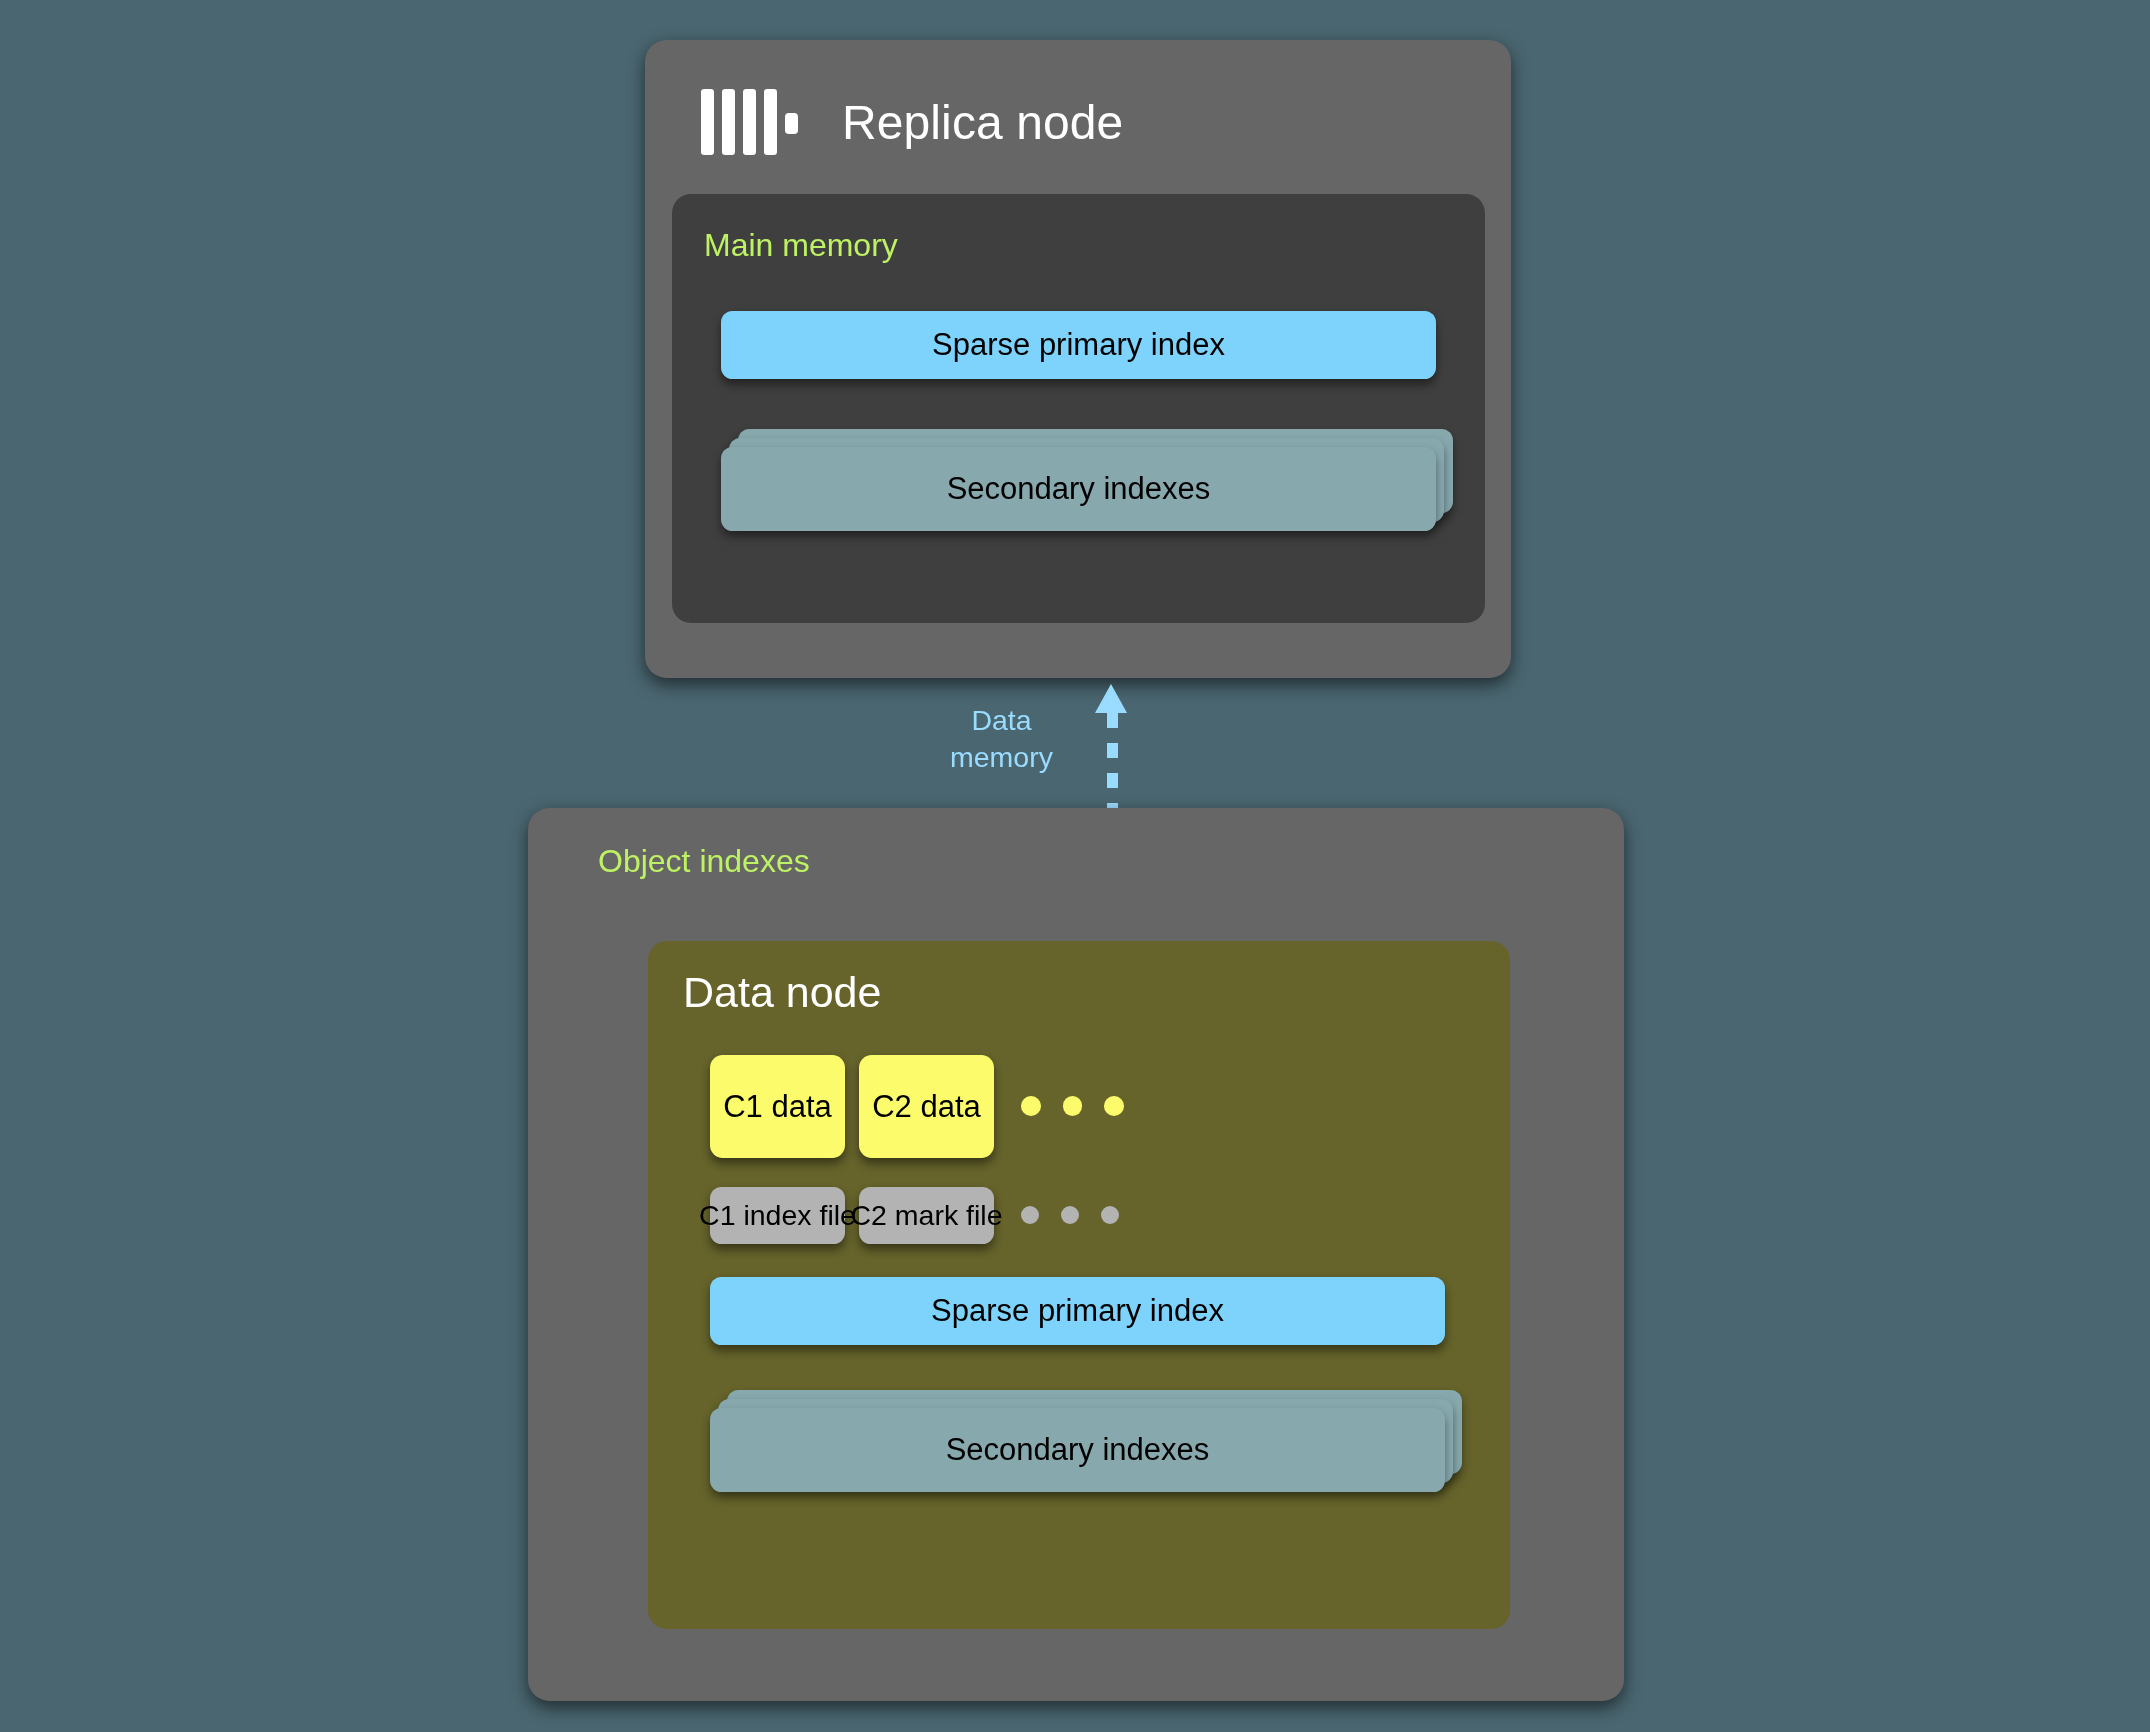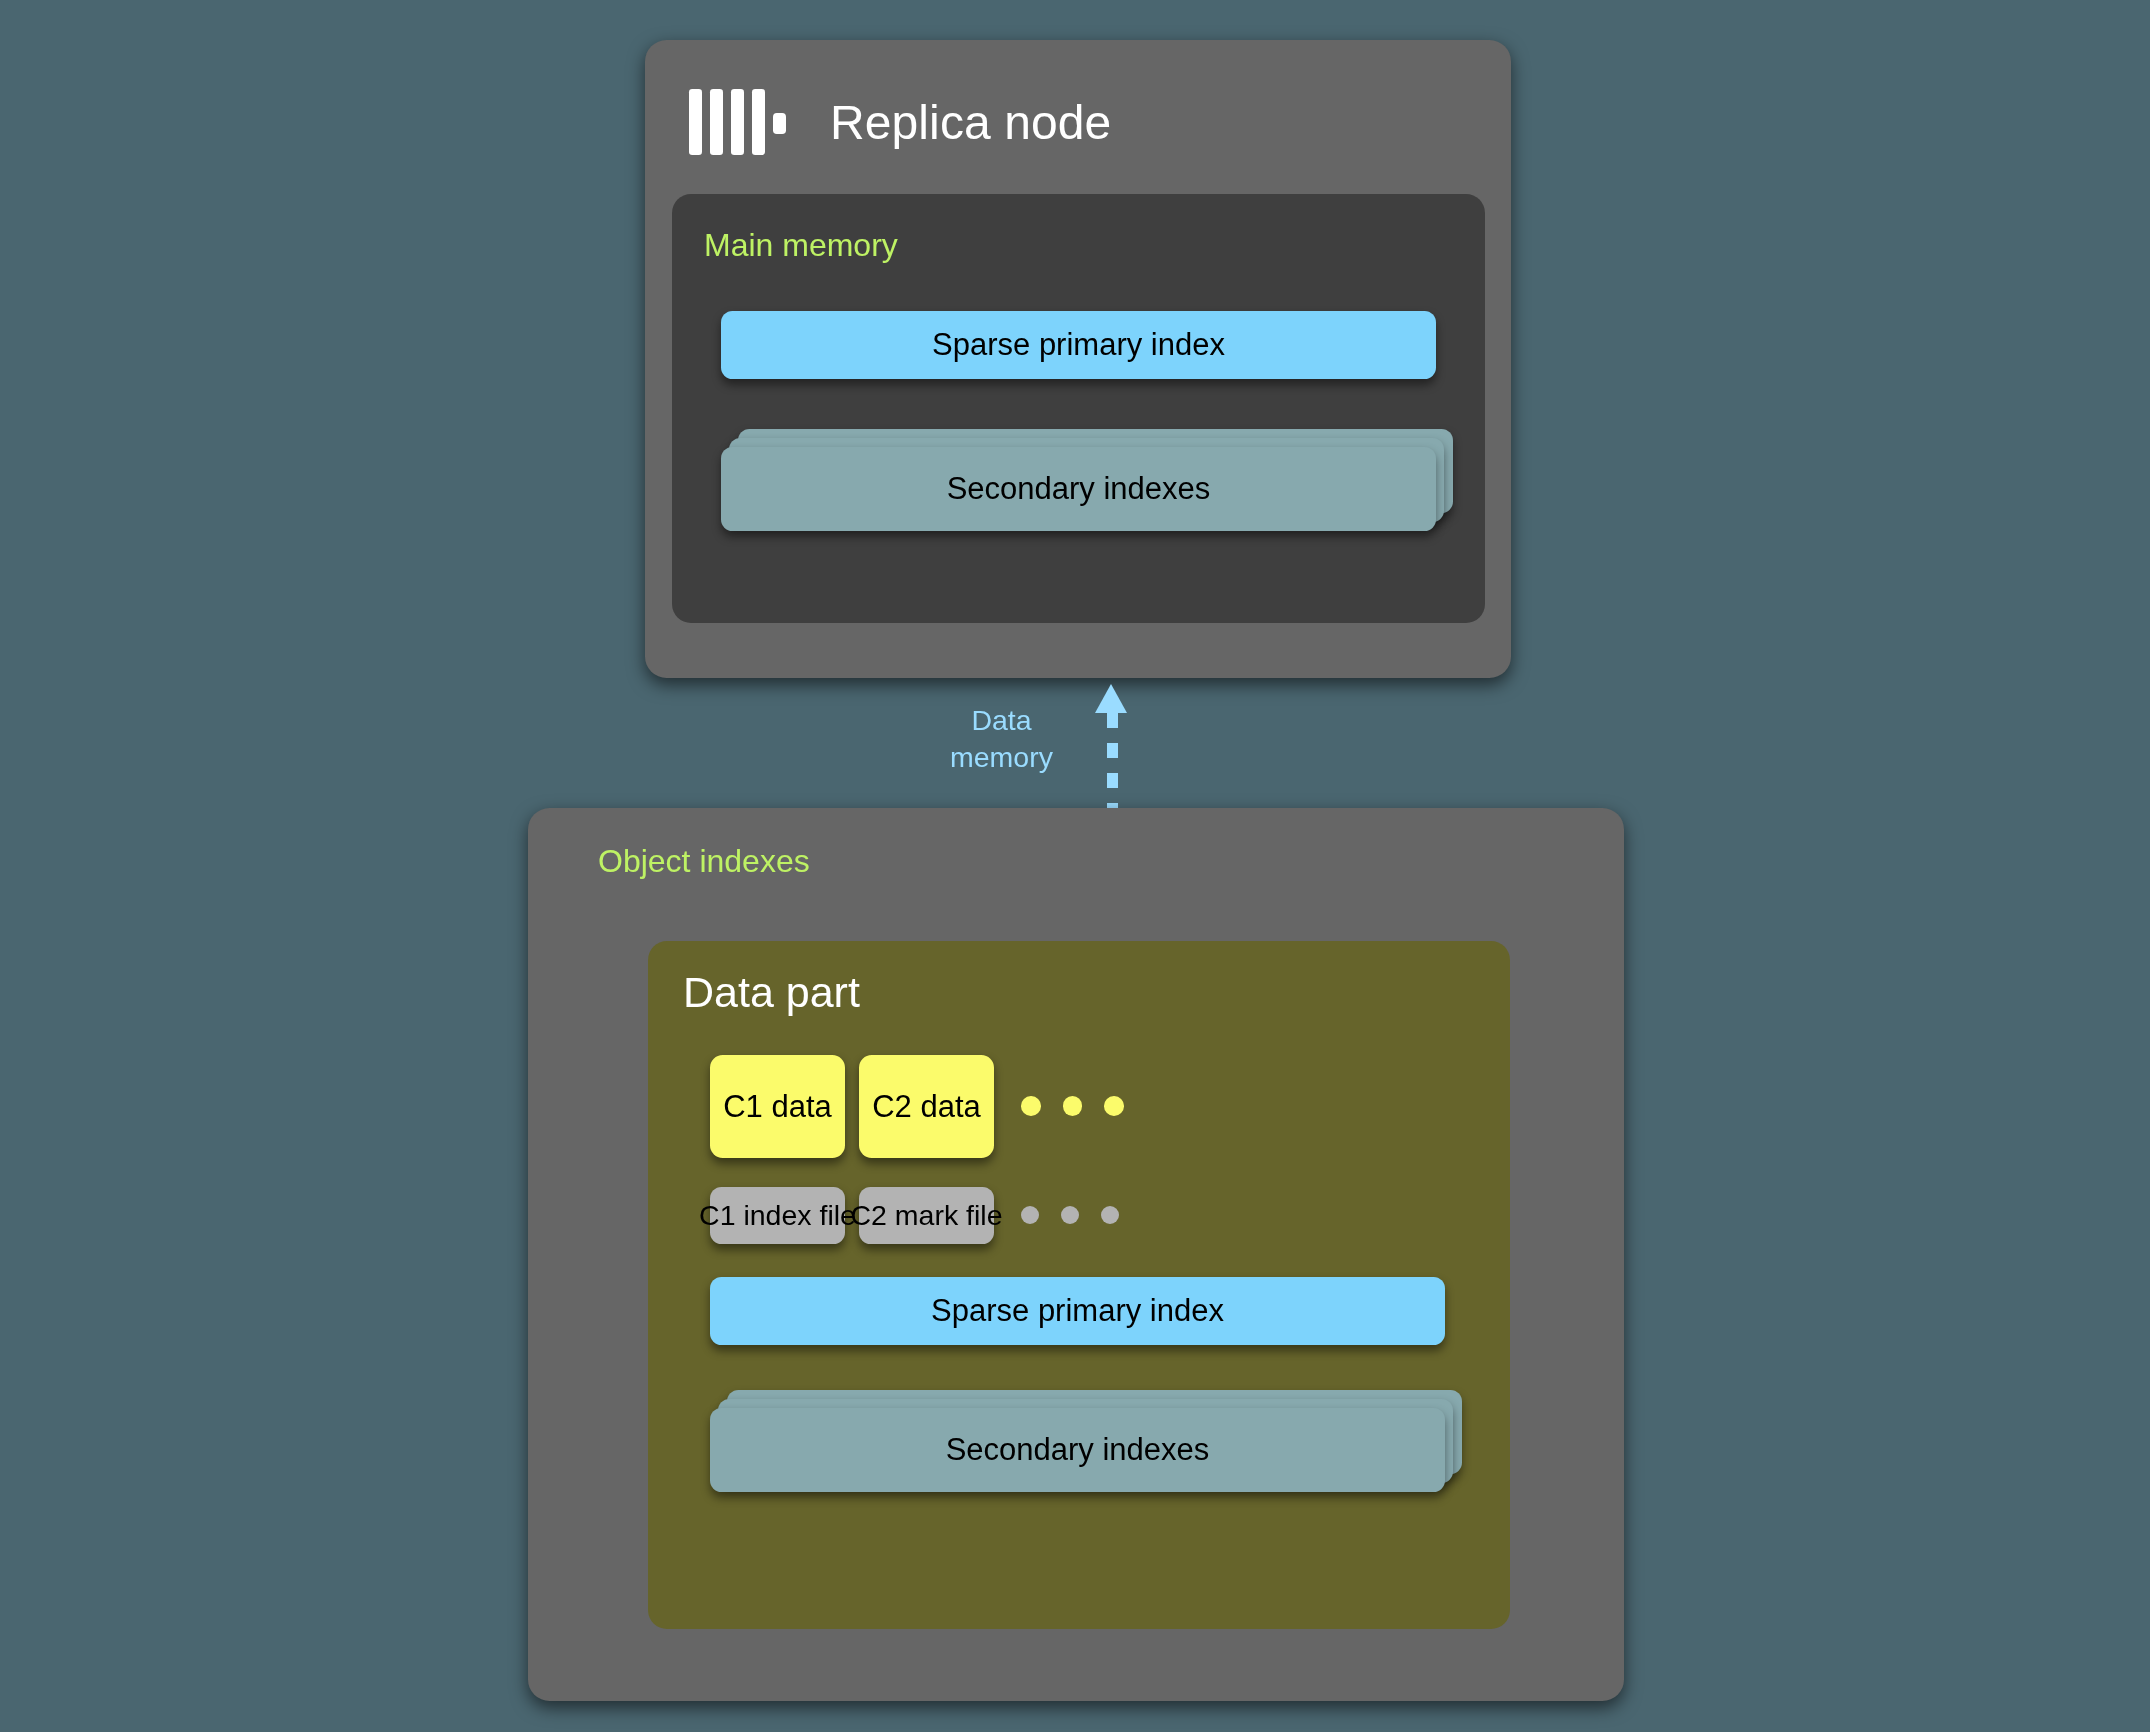--- a/index.html
+++ b/index.html
@@ -46,21 +46,21 @@
     position: absolute;
     display: flex;
     align-items: center;
     gap: 24px;
     color: #ffffff;
     font-size: 48px;
     font-weight: 400;
     letter-spacing: 0.1px;
     white-space: nowrap;
   }
-  #replica-title { left: 44px; top: 49px; gap: 48px; }
+  #replica-title { left: 56px; top: 49px; gap: 48px; }
 
   
   .ch-logo {
     position: relative;
     width: 93px;
     height: 66px;
     flex: 0 0 auto;
   }
   .ch-logo .bar {
     position: absolute;
@@ -300,21 +300,21 @@
     <div class="arrow-head"></div>
     <div class="arrow-shaft"></div>
   </div>
 
   <div class="outer-card" id="object-storage-card">
 
     <div class="panel-label" id="object-storage-panel-label">Object indexes</div>
 
     <div id="data-part-box">
 
-      <div id="data-part-title">Data part</div>
+      <div id="data-part-title">Data node</div>
 
       <div class="chip yellow" id="dp-c1-data">C1 data</div>
       <div class="chip yellow" id="dp-c2-data">C2 data</div>
       <div class="dots" id="dp-data-dots">
         <span class="dot-circle"></span>
         <span class="dot-circle"></span>
         <span class="dot-circle"></span>
       </div>
 
       <div class="chip gray" id="dp-c1-mark">C1 index file</div>

